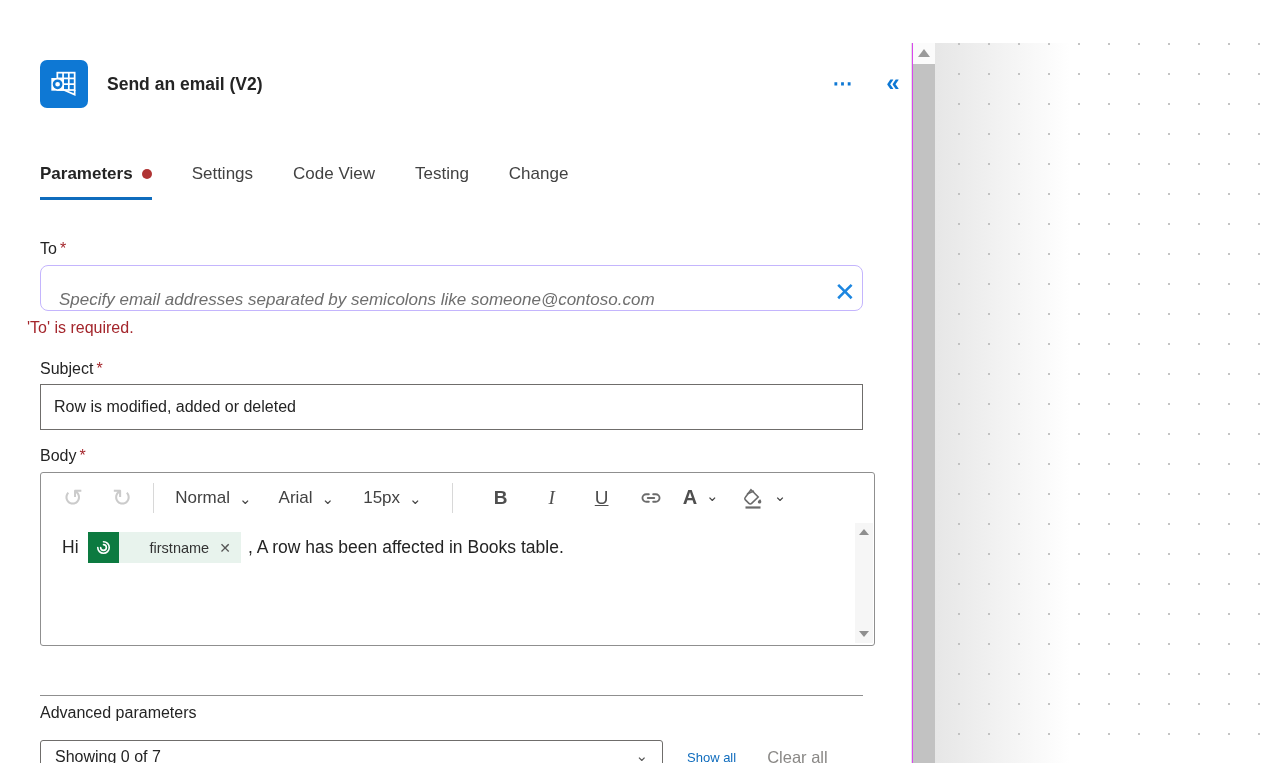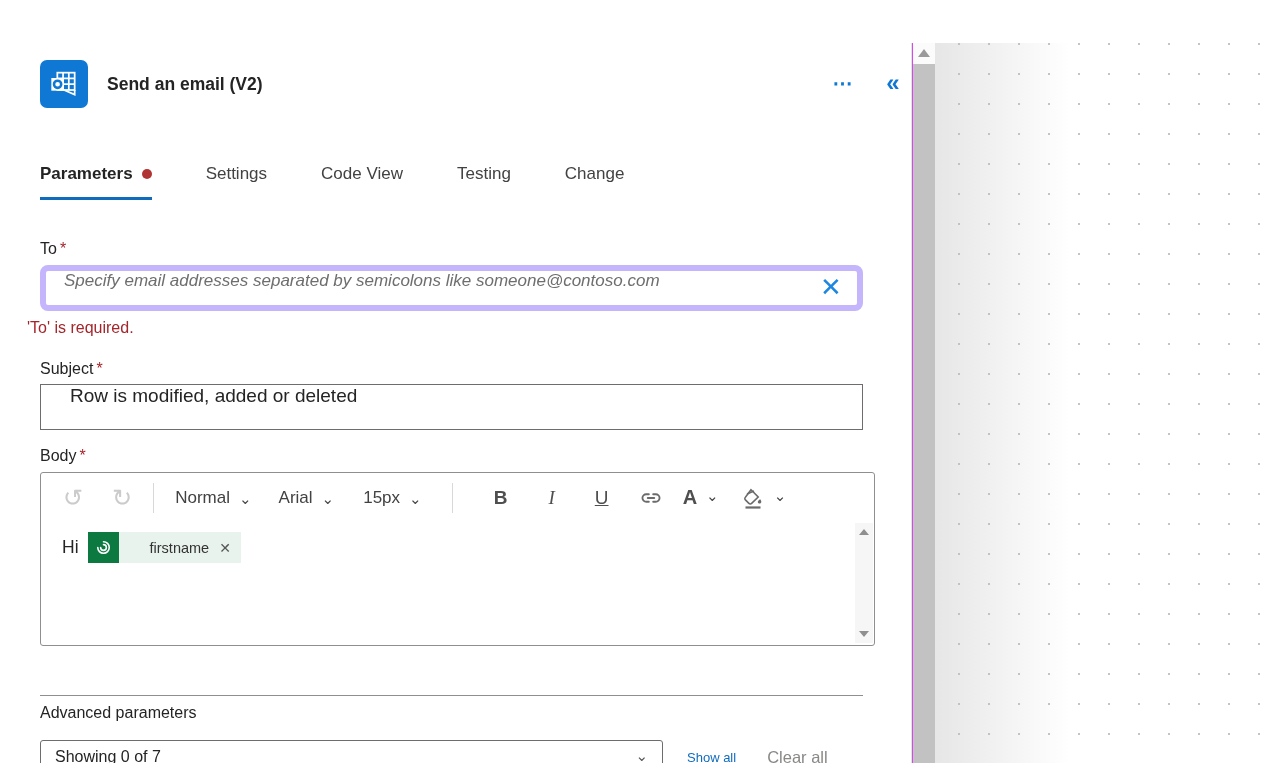--- a/index.html
+++ b/index.html
@@ -9,39 +9,39 @@
 
   
   .panel { position:absolute; left:0; top:0; width:912px; height:763px; background:#fff; border-right:1px solid #e3e3e3; }
 
   .hdr { position:absolute; left:40px; top:17px; right:10px; height:48px; }
   .app-icon { position:absolute; left:0; top:0; width:48px; height:48px; border-radius:7px; background:#0e78d4; display:flex; align-items:center; justify-content:center; }
   .hdr-title { position:absolute; left:67px; top:0; height:48px; line-height:48px; font-size:17.5px; font-weight:700; color:#242424; }
   .hdr-more { position:absolute; left:786px; top:9px; width:34px; height:30px; text-align:center; line-height:28px; font-size:20px; font-weight:700; color:#0e78d4; cursor:pointer; letter-spacing:1px; }
   .hdr-collapse { position:absolute; left:836px; top:8px; width:34px; height:30px; text-align:center; line-height:30px; font-size:24px; font-weight:700; color:#0e78d4; cursor:pointer; }
 
-  .tabs { position:absolute; left:40px; top:121px; display:flex; gap:54px; }
+  .tabs { position:absolute; left:40px; top:121px; display:flex; gap:40px; }
   .tab { font-size:17px; color:#424242; padding-bottom:13px; cursor:pointer; white-space:nowrap; }
   .tab.active { color:#242424; font-weight:700; border-bottom:3px solid #0f6cbd; }
   .err-dot { display:inline-block; width:10px; height:10px; border-radius:50%; background:#b03434; margin-left:9px; vertical-align:middle; margin-top:-2px; }
 
   .f-label { position:absolute; left:40px; font-size:16px; color:#242424; }
   .req { color:#a4262c; margin-left:3px; }
 
   .lbl-to     { top:197px; }
   .lbl-subj   { top:317px; }
   .lbl-body   { top:404px; }
 
-  .to-input { position:absolute; left:40px; top:222px; width:823px; height:46px; border:6px solid #c4b5fd; border-radius:8px; display:flex; align-items:flex-start; padding:0 9px 0 18px; background:#fff; }
+  .to-input { position:absolute; left:40px; top:222px; width:823px; height:46px; border:1px solid #c4b5fd; border-radius:8px; display:flex; align-items:flex-end; padding:0 0 0 18px; background:#fff; }
   .to-placeholder { flex:1; font-style:italic; color:#6e6e6e; font-size:17px; }
   .to-clear { width:34px; height:34px; text-align:center; line-height:32px; font-size:26px; color:#1c86e0; cursor:pointer; font-weight:400; }
 
   .to-error { position:absolute; left:27px; top:276px; font-size:16px; color:#a4262c; }
 
-  .subj-input { position:absolute; left:40px; top:341px; width:823px; height:46px; border:1px solid #6f6d6b; display:flex; padding:0 29px; font-size:19px; color:#242424; background:#fff; }
+  .subj-input { position:absolute; left:40px; top:341px; width:823px; height:46px; border:1px solid #6f6d6b; display:flex; align-items:center; padding:0 13px; font-size:16px; color:#242424; background:#fff; }
 
   .editor { position:absolute; left:40px; top:429px; width:835px; height:174px; border:1px solid #8f8f8f; border-radius:3px; background:#fff; }
   .rte-toolbar { position:absolute; left:0; top:0; right:0; height:49px; display:flex; align-items:center; padding-left:20px; }
   .tb-ic { color:#cbcbcb; font-size:24px; line-height:24px; cursor:pointer; }
   .tb-undo { margin-left:2px; }
   .tb-redo { margin-left:29px; }
   .tb-sep { width:1px; height:30px; background:#d8d8d8; margin:0 21px; }
   .tb-dd { display:flex; align-items:flex-end; cursor:pointer; }
   .tb-dd-label { font-size:17px; color:#424242; }
   .chev { font-size:15px; color:#424242; margin-left:9px; margin-top:-4px; }
@@ -203,20 +203,21 @@
           <span class="chip">
             <span class="chip-ic">
               <svg width="17" height="17" viewBox="0 0 16 16" fill="none" stroke="#fff" stroke-width="1.5" stroke-linecap="round">
                 <path d="M8 2.6 c3 0 5.4 2.4 5.4 5.4 S11 13.4 8 13.4 2.6 11 2.6 8"></path>
                 <path d="M8 5.3 c1.5 0 2.7 1.2 2.7 2.7 S9.5 10.7 8 10.7 5.3 9.5 5.3 8"></path>
               </svg>
             </span>
             <span class="chip-label">firstname</span>
             <span class="chip-x">✕</span>
           </span>
+          <span class="rte-suffix">, A row has been affected in Books table.</span>
         </div>
       </div>
 
       <div class="rte-scroll">
         <span class="tri-up-s"></span>
         <span class="tri-down-s"></span>
       </div>
     </div>
 
     <div class="divider"></div>

